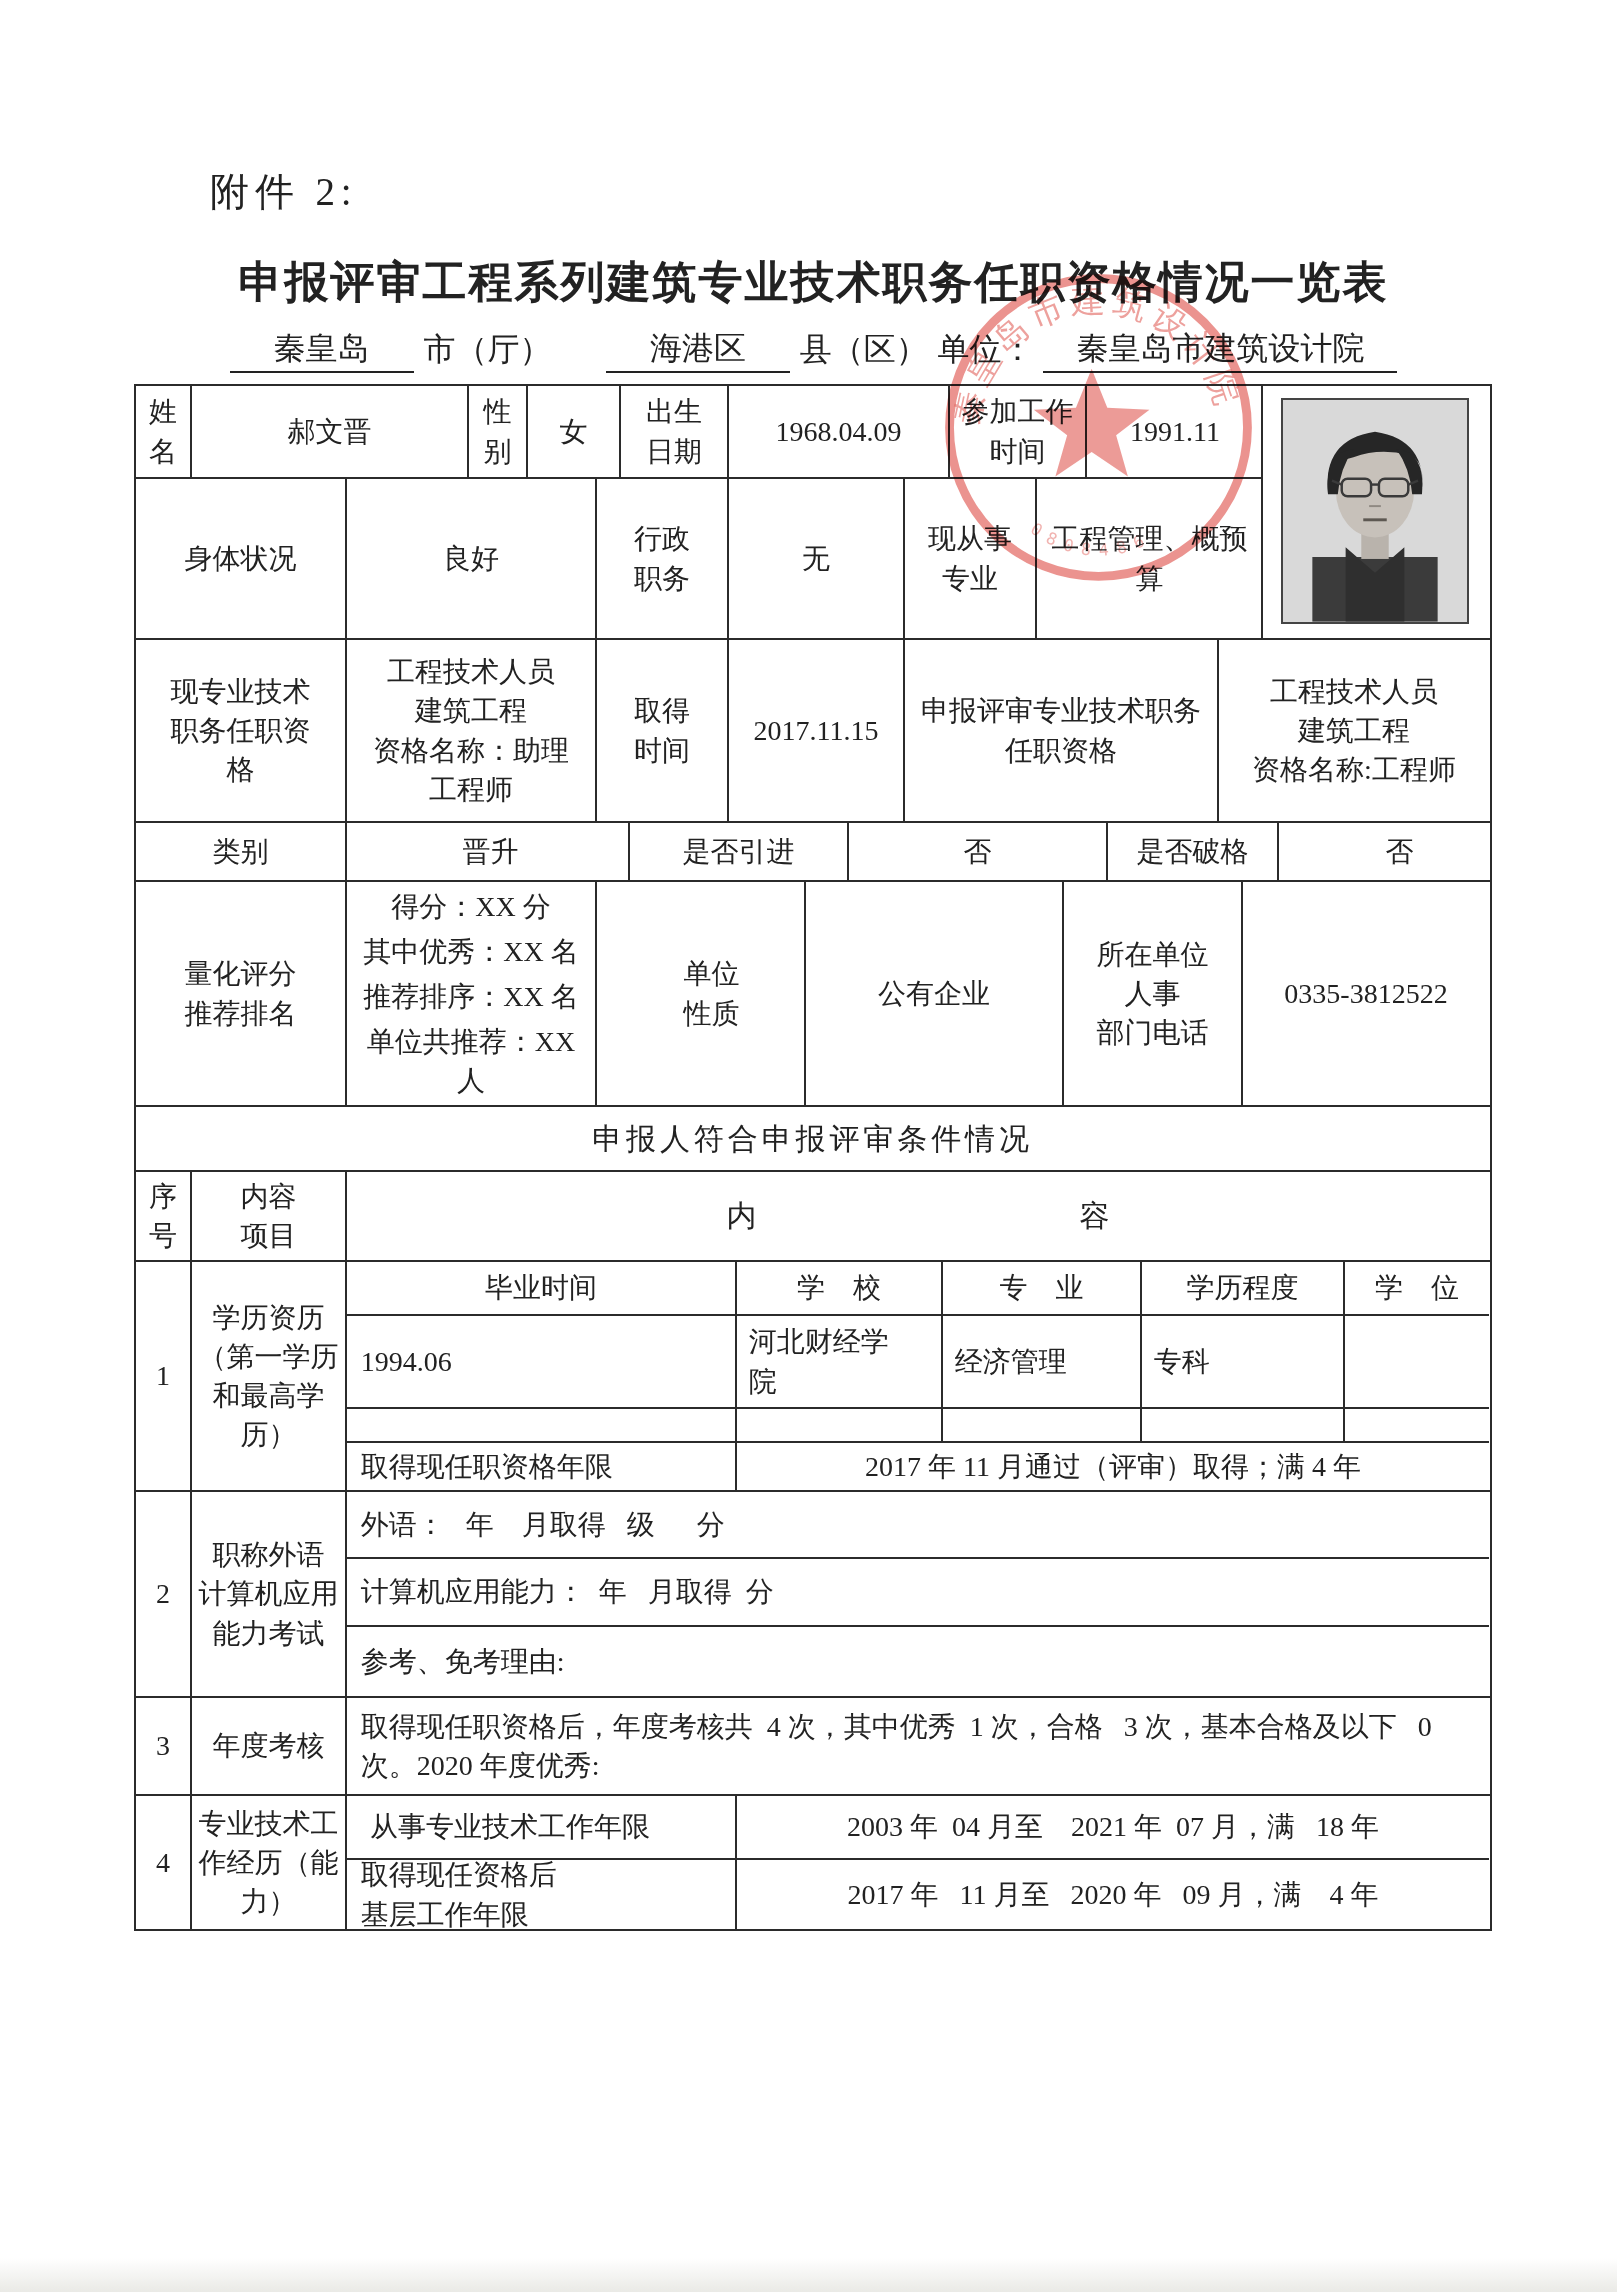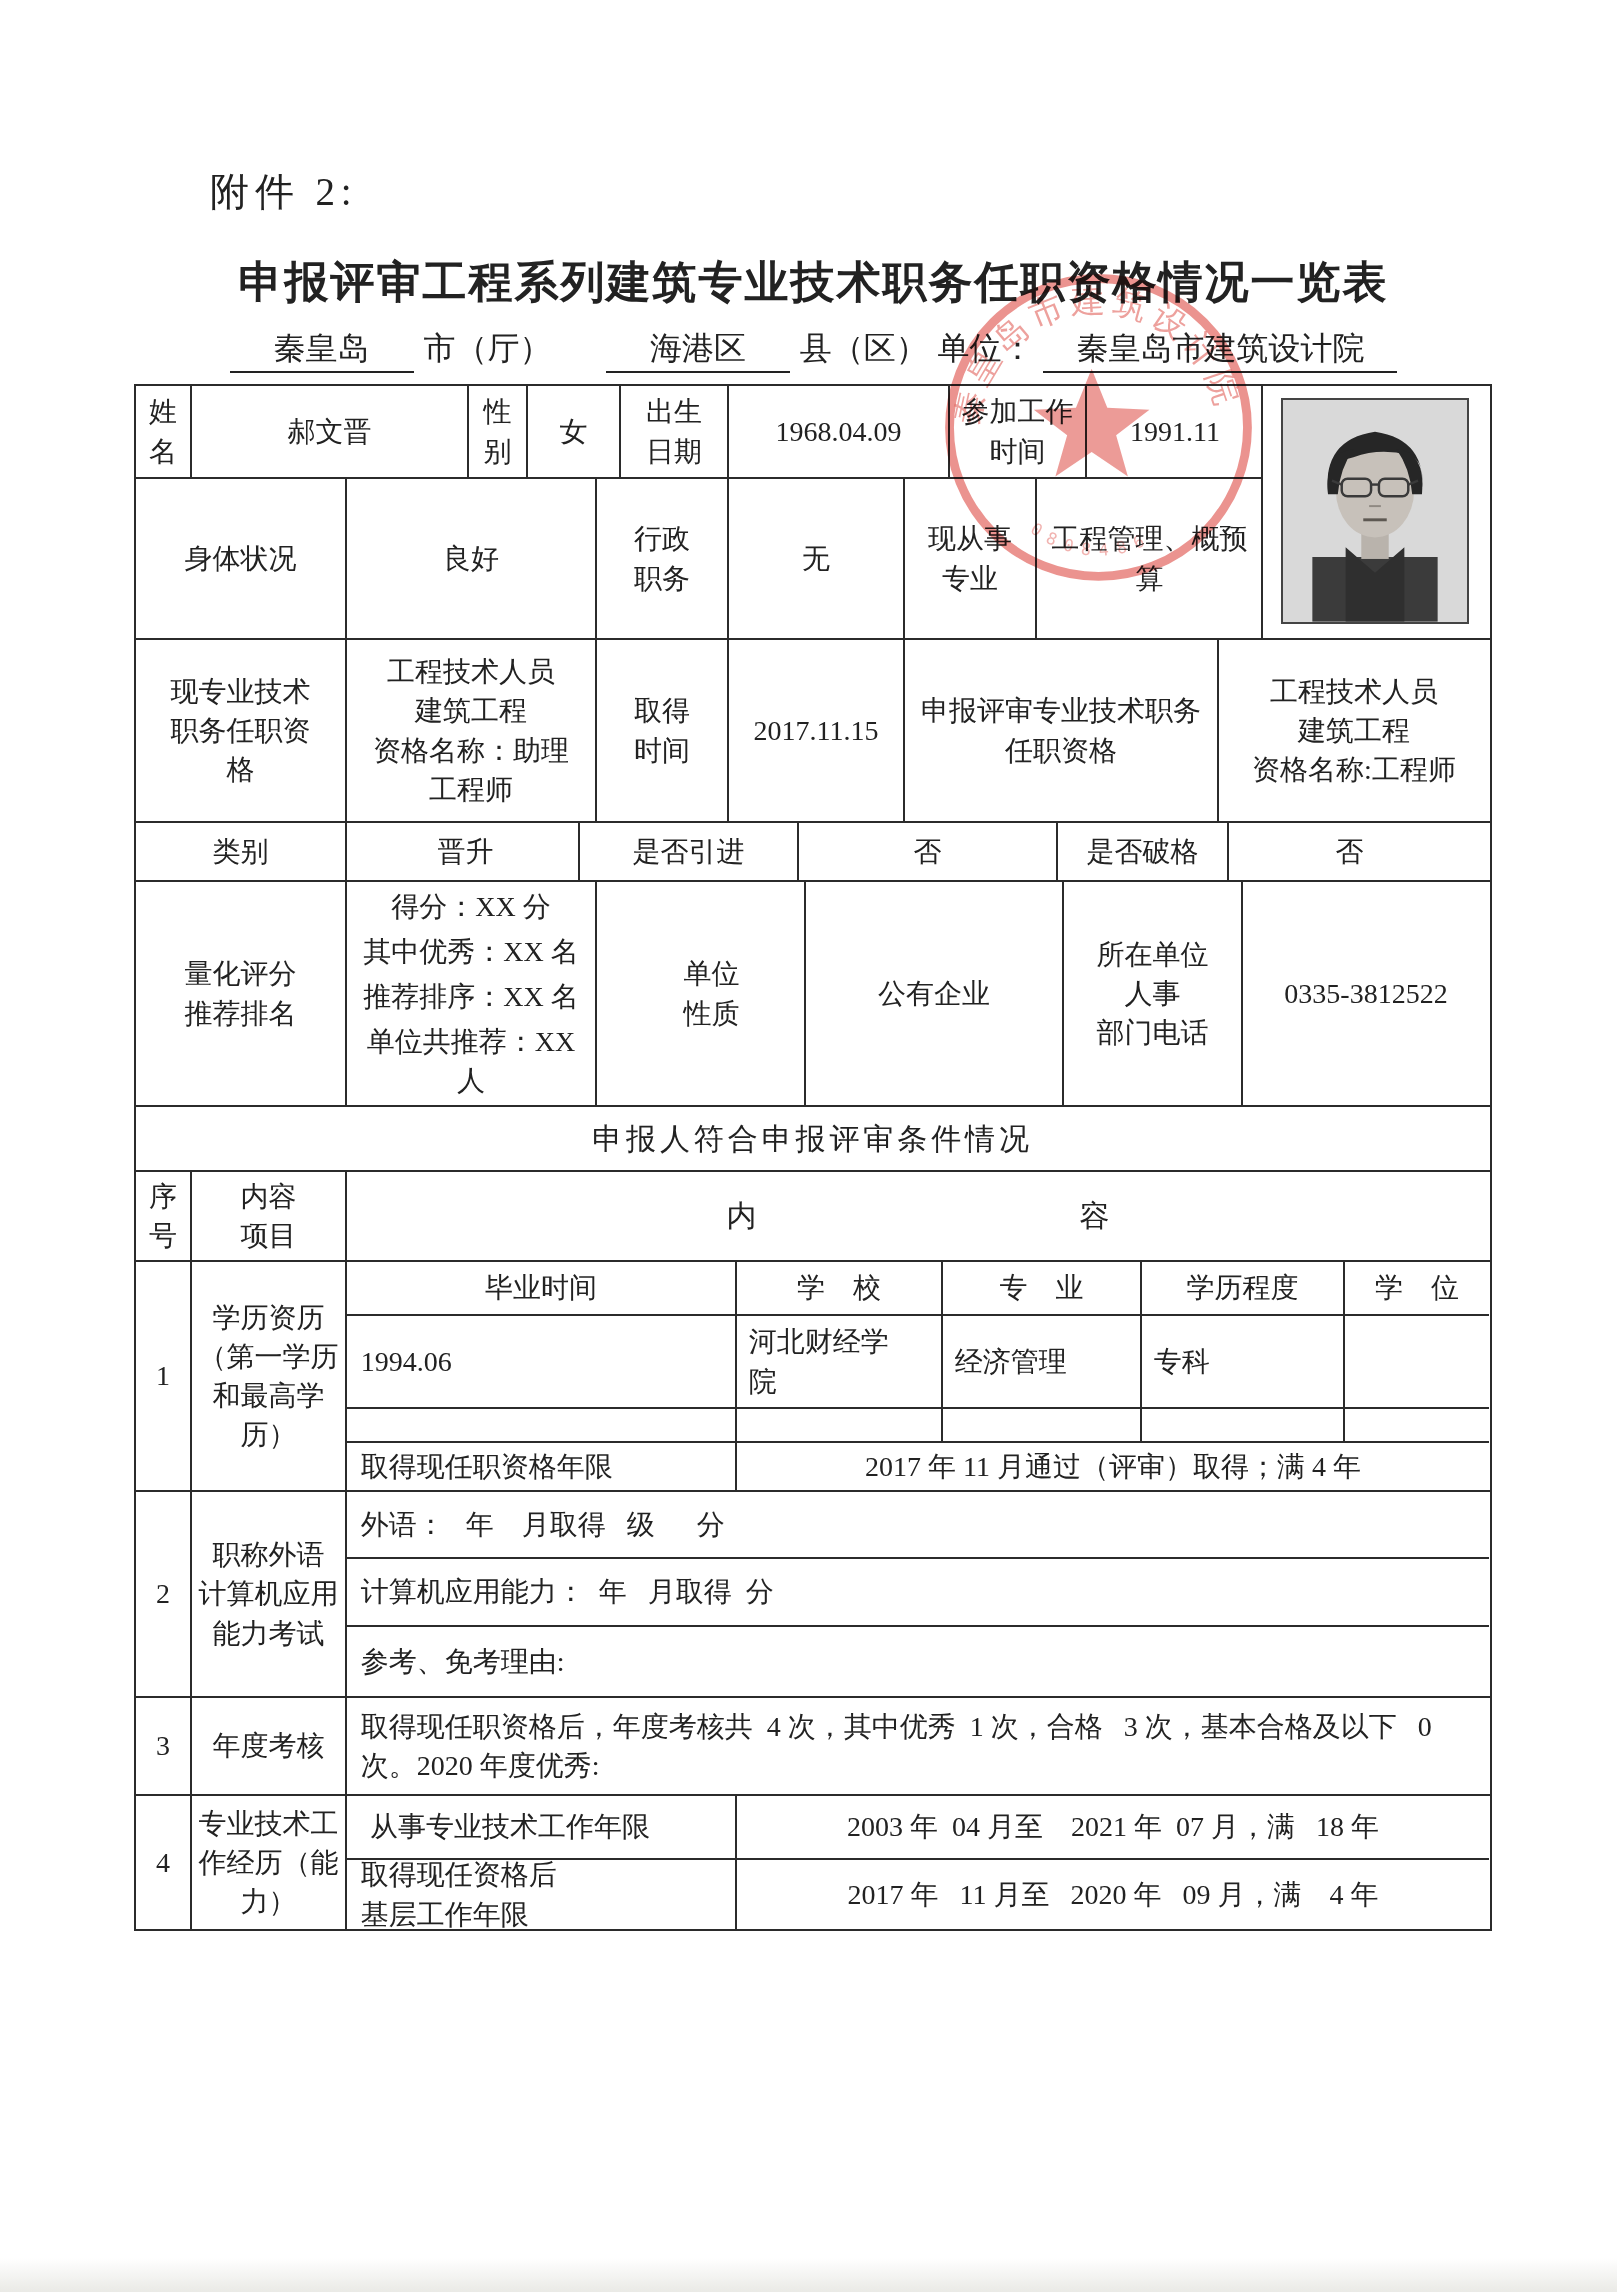--- a/index.html
+++ b/index.html
@@ -6,21 +6,21 @@
   .page{
     position:relative;width:1617px;height:2293px;background:#ffffff;overflow:hidden;
     font-family:"Liberation Serif","DejaVu Serif",serif;color:#222;
   }
   .scan-edge-bottom{position:absolute;left:0;bottom:0;width:100%;height:35px;
     background:linear-gradient(180deg,rgba(255,255,255,0),#e9e9e5);}
   .attachment{position:absolute;left:210px;top:165px;font-size:39px;letter-spacing:5.9px;}
   .main-title{position:absolute;left:137px;top:253px;width:1353px;text-align:center;
     font-size:44px;font-weight:600;letter-spacing:2px;}
   .region-line{position:absolute;left:137px;top:327px;width:1353px;display:flex;
-    justify-content:center;align-items:flex-start;font-size:32px;gap:9.8px;}
+    justify-content:center;align-items:center;font-size:32px;gap:9.8px;}
   .uline{border-bottom:2.9px solid #222;padding:0 33px;min-width:118px;text-align:center;}
   .region-gap{width:35px;}
   
   .tbl{position:absolute;left:134px;top:384px;width:1358px;border:2.9px solid #2b2b2b;box-sizing:border-box;}
   .band{display:flex;border-bottom:2px solid #2b2b2b;}
   .band:last-child{border-bottom:none;}
   .c{flex:0 0 auto;box-sizing:border-box;border-right:2px solid #2b2b2b;
      display:flex;align-items:center;justify-content:center;text-align:center;
      padding:3.9px 9.8px;font-size:28px;line-height:1.4;white-space:pre-line;overflow:hidden;}
   .c.nr{border-right:none;}
@@ -122,21 +122,21 @@
       <div class="c" style="width:176px;">2017.11.15</div>
       <div class="c" style="width:314px;">申报评审专业技术职务
 任职资格</div>
       <div class="c nr" style="width:270px;">工程技术人员
 建筑工程
 资格名称:工程师</div>
     </div>
 
     <div class="band" style="height:57px;">
       <div class="c" style="width:211px;">类别</div>
-      <div class="c" style="width:233px;padding-left:16px;">晋升</div>
+      <div class="c" style="width:283px;padding-left:16px;">晋升</div>
       <div class="c" style="width:219px;">是否引进</div>
       <div class="c" style="width:259px;">否</div>
       <div class="c" style="width:171px;">是否破格</div>
       <div class="c nr" style="width:241px;">否</div>
     </div>
 
     <div class="band" style="height:223px;">
       <div class="c" style="width:211px;">量化评分
 推荐排名</div>
       <div class="c" style="width:250px;flex-direction:column;justify-content:center;gap:5.9px;">

